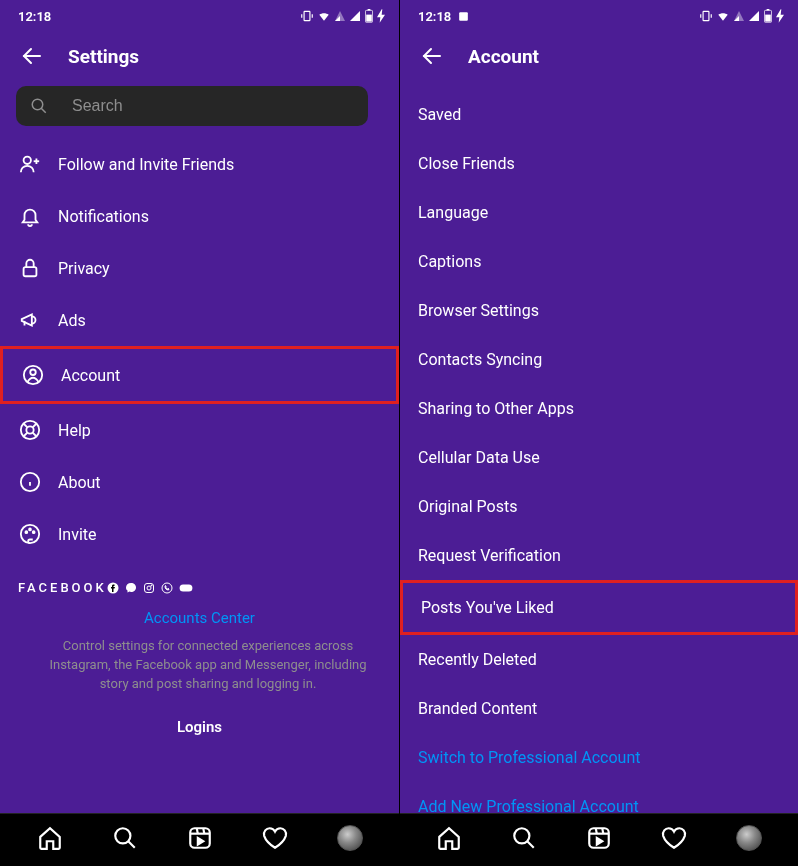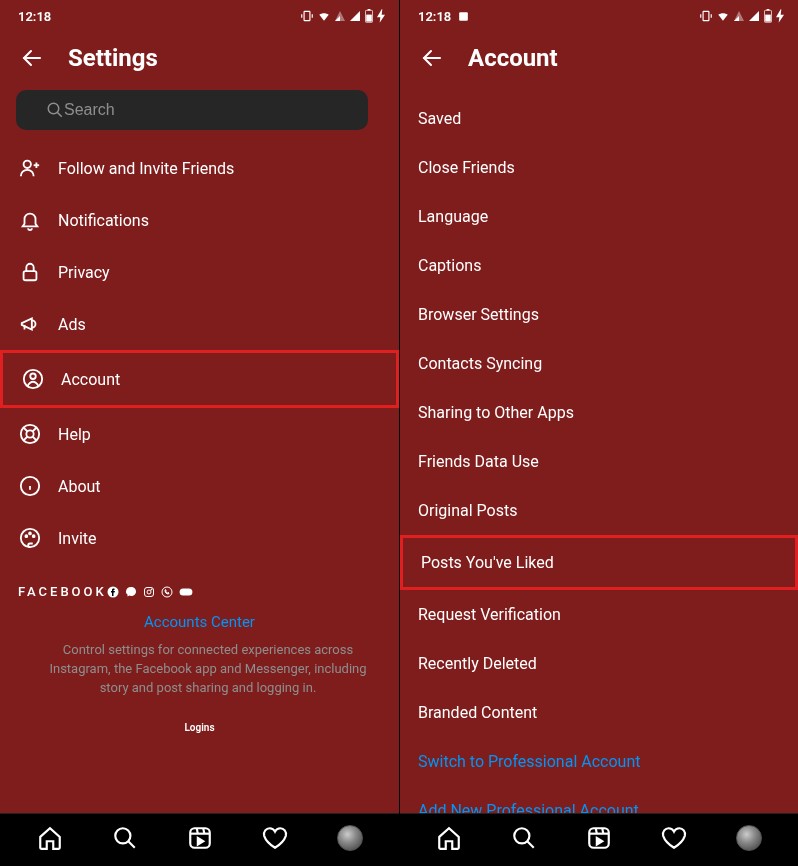--- a/index.html
+++ b/index.html
@@ -8,21 +8,21 @@
       color: #fff;
       font-family: -apple-system, BlinkMacSystemFont, 'Segoe UI', Roboto, sans-serif;
       width: 798px;
       height: 866px;
       display: flex;
       overflow: hidden;
     }
     .phone {
       width: 399px;
       height: 866px;
-      background: #7f1d1d;
+      background: #4c1d95;
       display: flex;
       flex-direction: column;
       position: relative;
     }
     .phone + .phone { border-left: 1px solid #000; }
     .status-bar {
       display: flex;
       justify-content: space-between;
       align-items: center;
       padding: 6px 14px 4px 18px;
@@ -33,31 +33,31 @@
     .status-left { display: flex; align-items: center; gap: 6px; }
     .status-right { display: flex; align-items: center; gap: 3px; }
     .status-right svg { flex-shrink: 0; }
     .header {
       display: flex;
       align-items: center;
       padding: 14px 14px 10px 20px;
       gap: 24px;
     }
     .header-title {
-      font-size: 24px;
+      font-size: 19px;
       font-weight: 700;
     }
     .search-box {
       background: #262626;
       border-radius: 10px;
       margin: 8px 31px 12px 16px;
       display: flex;
       align-items: center;
-      padding: 11px 30px;
-      gap: 0;
+      padding: 11px 14px;
+      gap: 24px;
     }
     .search-box input {
       background: transparent;
       border: none;
       color: #8e8e8e;
       font-size: 16px;
       outline: none;
       flex: 1;
     }
     .search-box input::placeholder { color: #8e8e8e; }
@@ -103,21 +103,21 @@
       letter-spacing: 3px;
       font-weight: 500;
     }
     .fb-icons { display: flex; gap: 6px; align-items: center; letter-spacing: 0; }
     .link {
       color: #0095f6;
       font-size: 15px;
       padding: 6px 18px 4px 18px;
     }
     .section-label {
-      font-size: 10px;
+      font-size: 15px;
       font-weight: 600;
       padding: 24px 18px 4px 18px;
       color: #fff;
     }
     .bottom-nav {
       display: flex;
       justify-content: space-around;
       align-items: center;
       padding: 10px 12px 14px 12px;
       border-top: 1px solid #222;
@@ -412,30 +412,30 @@
     <div class="menu-item">
         <span>Browser Settings</span>
       </div>
     <div class="menu-item">
         <span>Contacts Syncing</span>
       </div>
     <div class="menu-item">
         <span>Sharing to Other Apps</span>
       </div>
     <div class="menu-item">
-        <span>Friends Data Use</span>
+        <span>Cellular Data Use</span>
       </div>
     <div class="menu-item">
         <span>Original Posts</span>
+      </div>
+    <div class="menu-item">
+        <span>Request Verification</span>
       </div>
     <div class="menu-item highlight">
         <span>Posts You've Liked</span>
-      </div>
-    <div class="menu-item">
-        <span>Request Verification</span>
       </div>
     <div class="menu-item">
         <span>Recently Deleted</span>
       </div>
     <div class="menu-item">
         <span>Branded Content</span>
       </div>
     <div class="menu-item blue-link">
         <span>Switch to Professional Account</span>
       </div>

